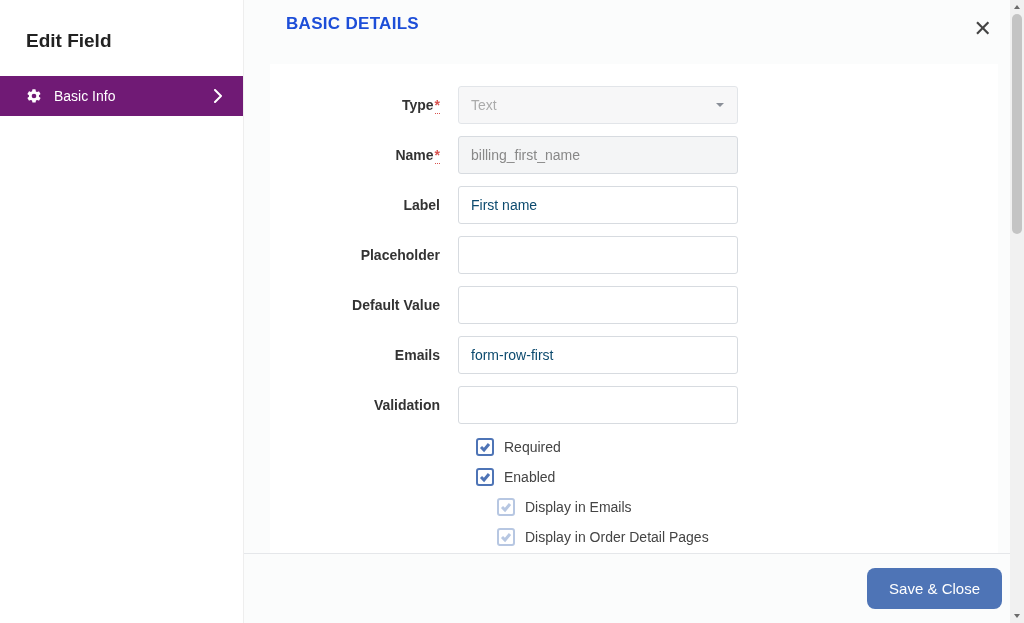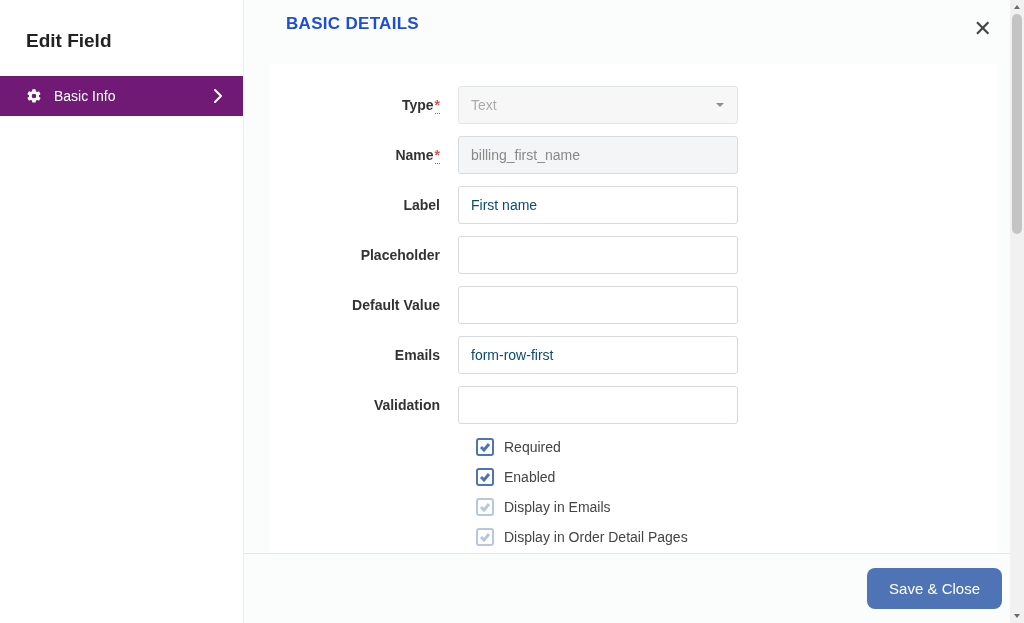--- a/index.html
+++ b/index.html
@@ -135,21 +135,21 @@
       height: 18px;
       border: 2px solid #4e74b6;
       border-radius: 3px;
       display: flex;
       align-items: center;
       justify-content: center;
       flex-shrink: 0;
     }
     .checkbox-box svg { width: 12px; height: 12px; fill: none; stroke: #4e74b6; stroke-width: 3; display:none; }
     .checkbox-row.checked .checkbox-box svg { display:block; }
-    .checkbox-row.disabled { cursor: default; }
+    .checkbox-row.disabled { cursor: default; margin-left: 21px; }
     .checkbox-row.disabled .checkbox-box { border-color: #b7c7e2; }
     .checkbox-row.disabled .checkbox-box svg { stroke: #b7c7e2; }
 
     .footer-bar {
       border-top: 1px solid #e5e7ea;
       background: #fbfcfc;
       padding: 14px 22px;
       display: flex;
       justify-content: flex-end;
     }

